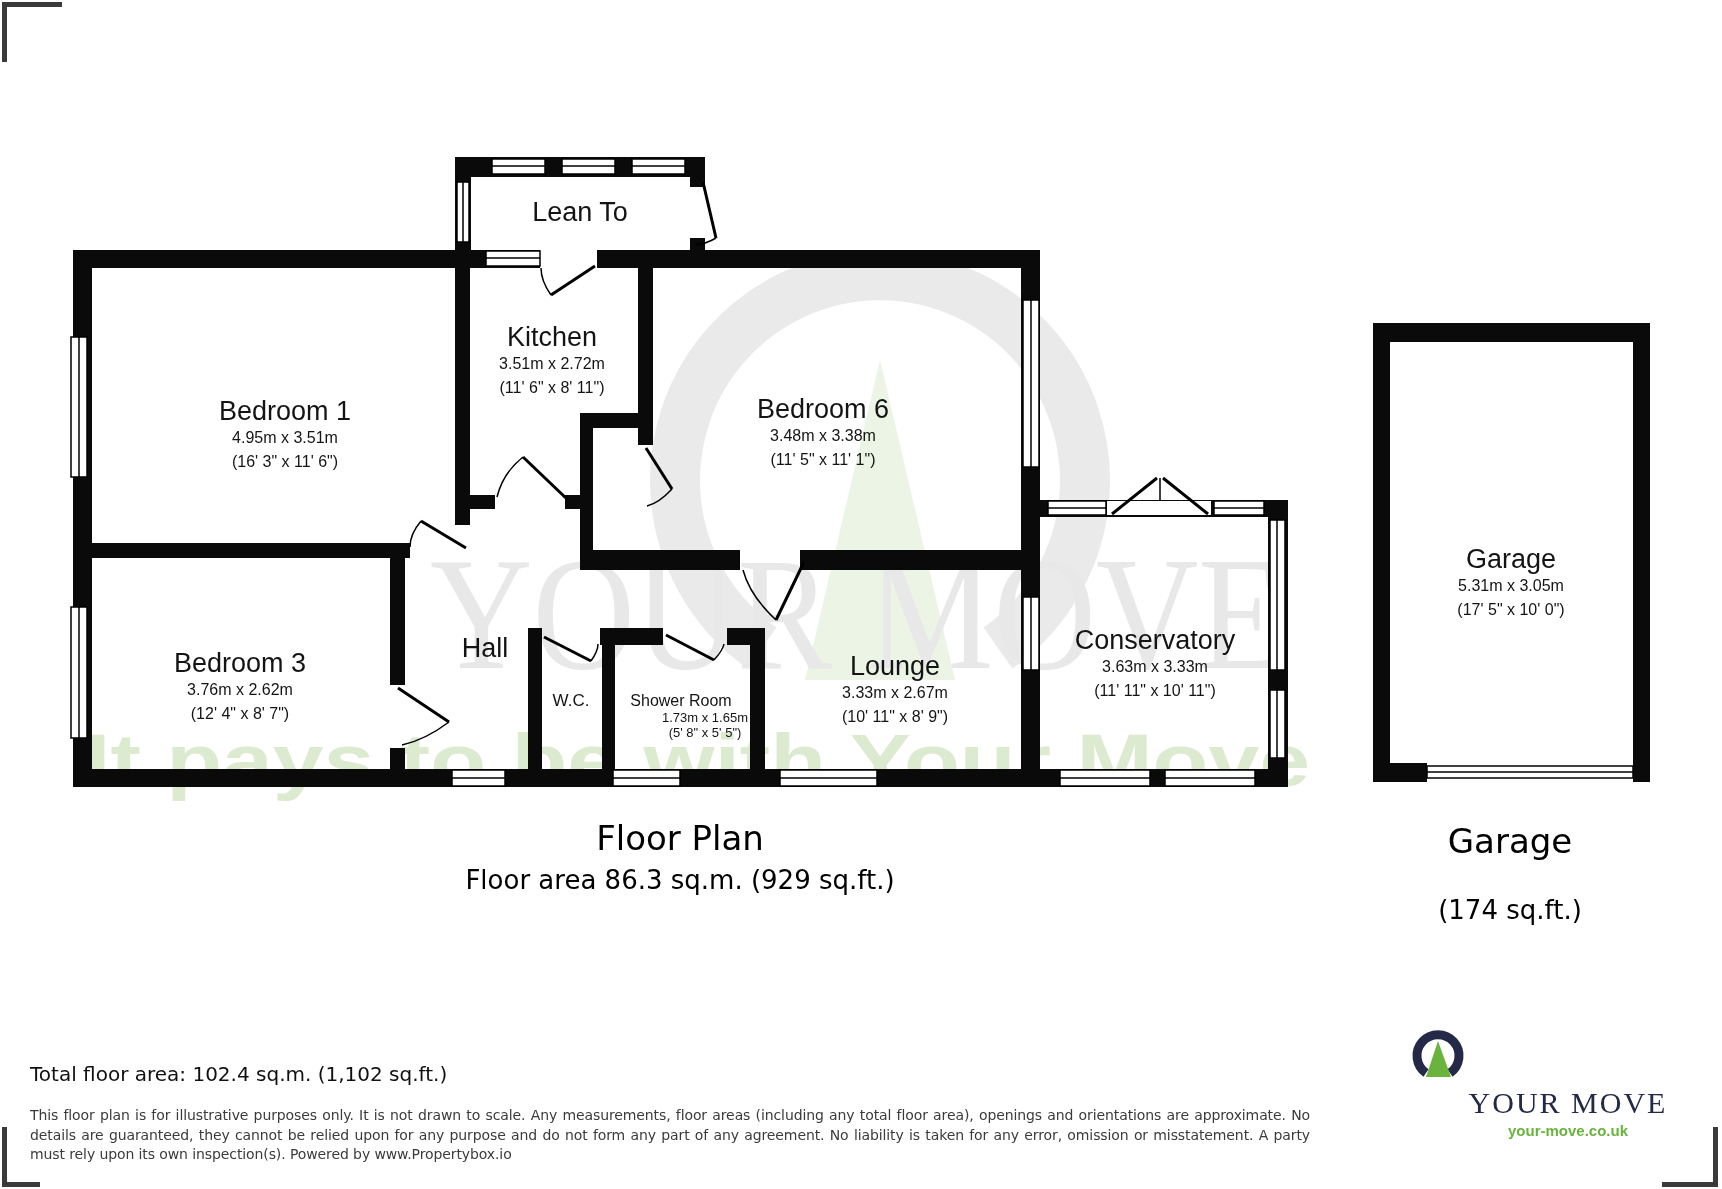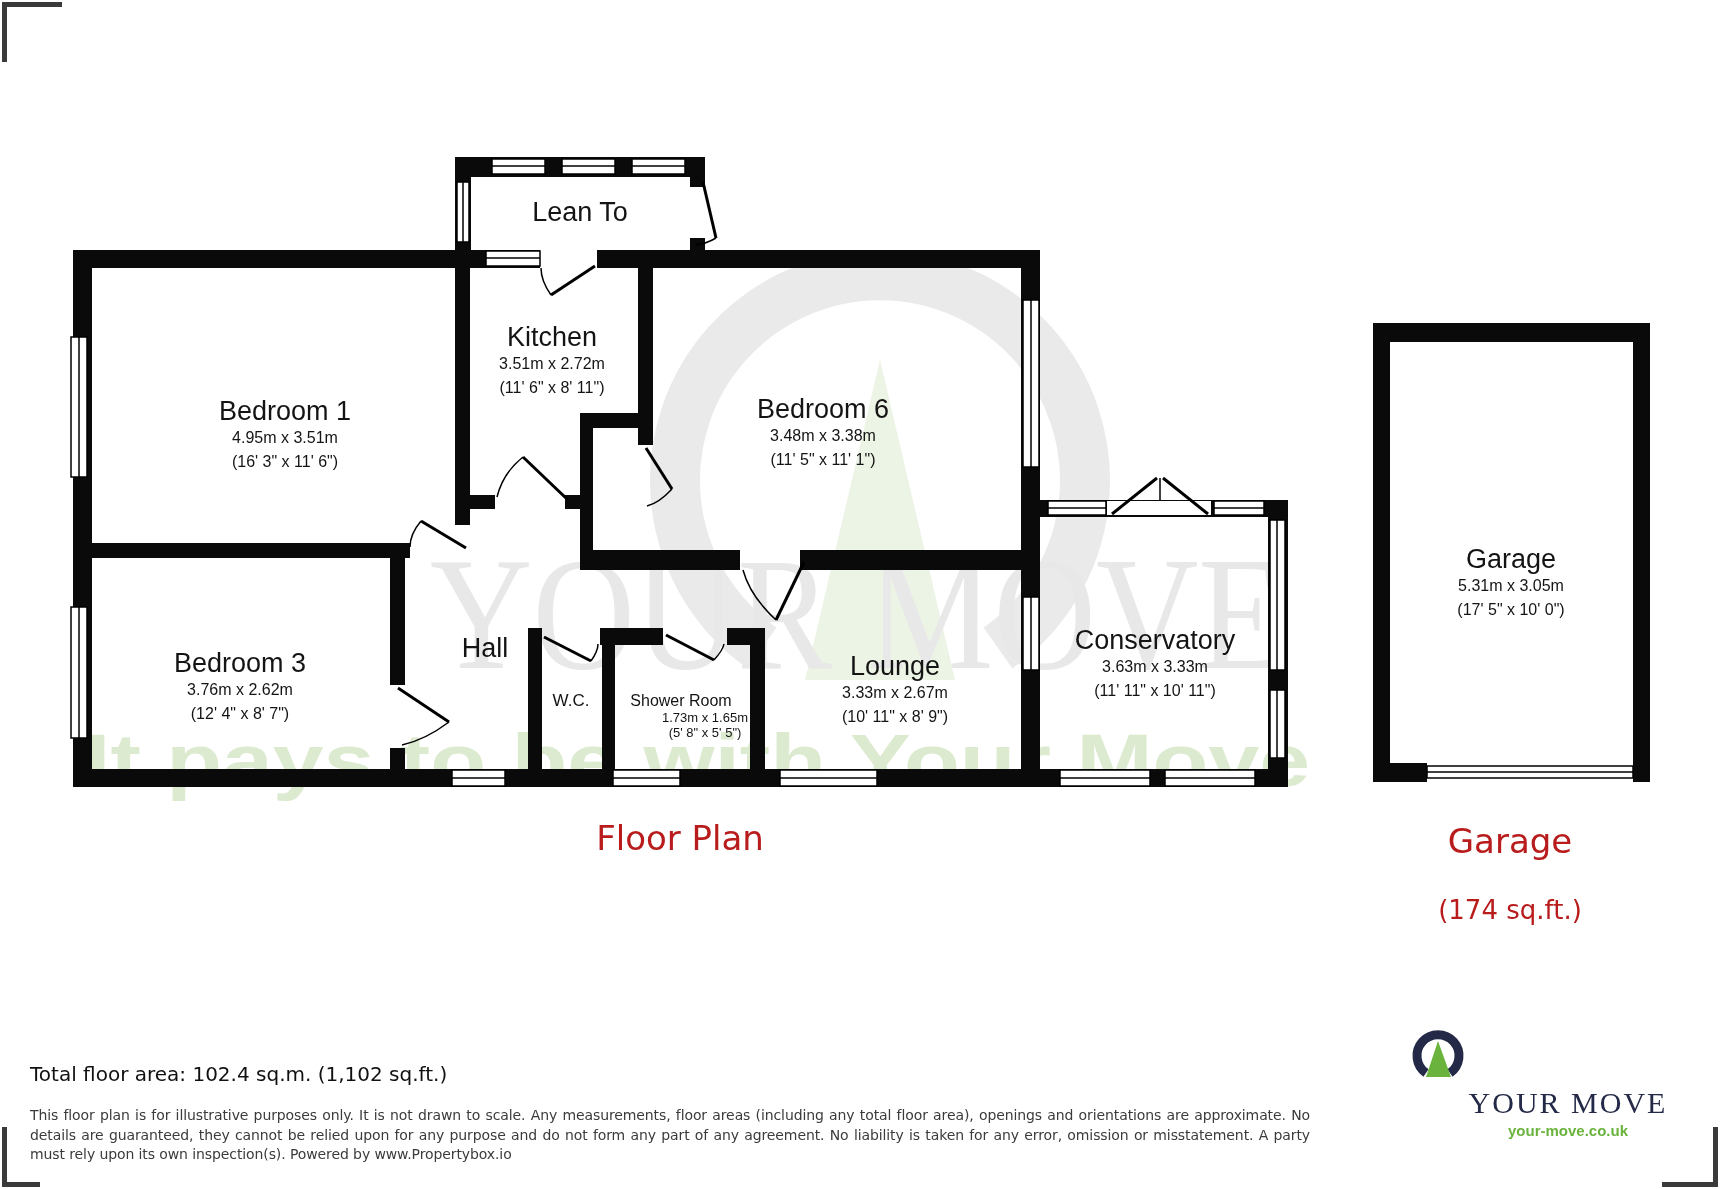--- a/index.html
+++ b/index.html
@@ -5,21 +5,21 @@
   html,body{margin:0;padding:0;background:#fff;}
   #canvas{position:relative;width:1722px;height:1189px;background:#fff;overflow:hidden;
           font-family:"Liberation Sans",sans-serif;}
   svg.plan{position:absolute;left:0;top:0;}
   .room-label{position:absolute;transform:translate(-50%,-50%);text-align:center;color:#141414;white-space:nowrap;}
   .room-label .rname{font-size:27px;line-height:29px;}
   .room-label .rdim{font-size:16px;line-height:24px;}
   .room-label.small .rname{font-size:16px;line-height:18px;}
   .room-label.small .rdim{font-size:13px;line-height:15px;margin-left:48px;}
   .room-label.tiny .rname{font-size:17px;line-height:19px;text-align:center;}
-  .caption{position:absolute;transform:translate(-50%,-50%);text-align:left;color:#b91c1c;
+  .caption{position:absolute;transform:translate(-50%,-50%);text-align:left;color:#000000;
            font-family:"DejaVu Sans",sans-serif;white-space:nowrap;}
   .caption.title{font-size:34px;}
   .caption.sub{font-size:26px;}
   .total-area{position:absolute;left:30px;top:1062px;font-family:"DejaVu Sans",sans-serif;
               font-size:20px;color:#111;white-space:nowrap;}
   .disclaimer{position:absolute;left:30px;top:1106px;width:1280px;font-family:"DejaVu Sans",sans-serif;
               font-size:14px;line-height:19.5px;letter-spacing:-0.1px;color:#3b3b3b;text-align:justify;}
   .corner{position:absolute;background:#3a3a3a;}
   .logo{position:absolute;left:1568px;top:1028px;width:0;height:0;}
   .logo-inner{position:absolute;left:-130px;top:0;width:260px;text-align:center;}
@@ -263,20 +263,21 @@
     <div class="rdim">(11' 11" x 10' 11")</div>
   </div>
 
   <div class="room-label" style="left:1511px;top:583px">
     <div class="rname">Garage</div>
     <div class="rdim">5.31m x 3.05m</div>
     <div class="rdim">(17' 5" x 10' 0")</div>
   </div>
 
   <div class="caption title" style="left:680px;top:838px">Floor Plan</div>
+  <div class="caption sub" style="left:680px;top:880px">Floor area 86.3 sq.m. (929 sq.ft.)</div>
   <div class="caption title" style="left:1510px;top:841px">Garage</div>
   <div class="caption sub" style="left:1510px;top:910px">(174 sq.ft.)</div>
 
   <div class="total-area">Total floor area: 102.4 sq.m. (1,102 sq.ft.)</div>
   <div class="disclaimer">This floor plan is for illustrative purposes only. It is not drawn to scale. Any measurements, floor areas (including any total floor area), openings and orientations are approximate. No details are guaranteed, they cannot be relied upon for any purpose and do not form any part of any agreement. No liability is taken for any error, omission or misstatement. A party must rely upon its own inspection(s). Powered by www.Propertybox.io</div>
 
   <div class="corner" style="left:2px;top:2px;width:60px;height:5px"></div>
   <div class="corner" style="left:2px;top:2px;width:5px;height:60px"></div>
   <div class="corner" style="left:2px;top:1127px;width:5px;height:60px"></div>
   <div class="corner" style="left:2px;top:1182px;width:38px;height:5px"></div>

